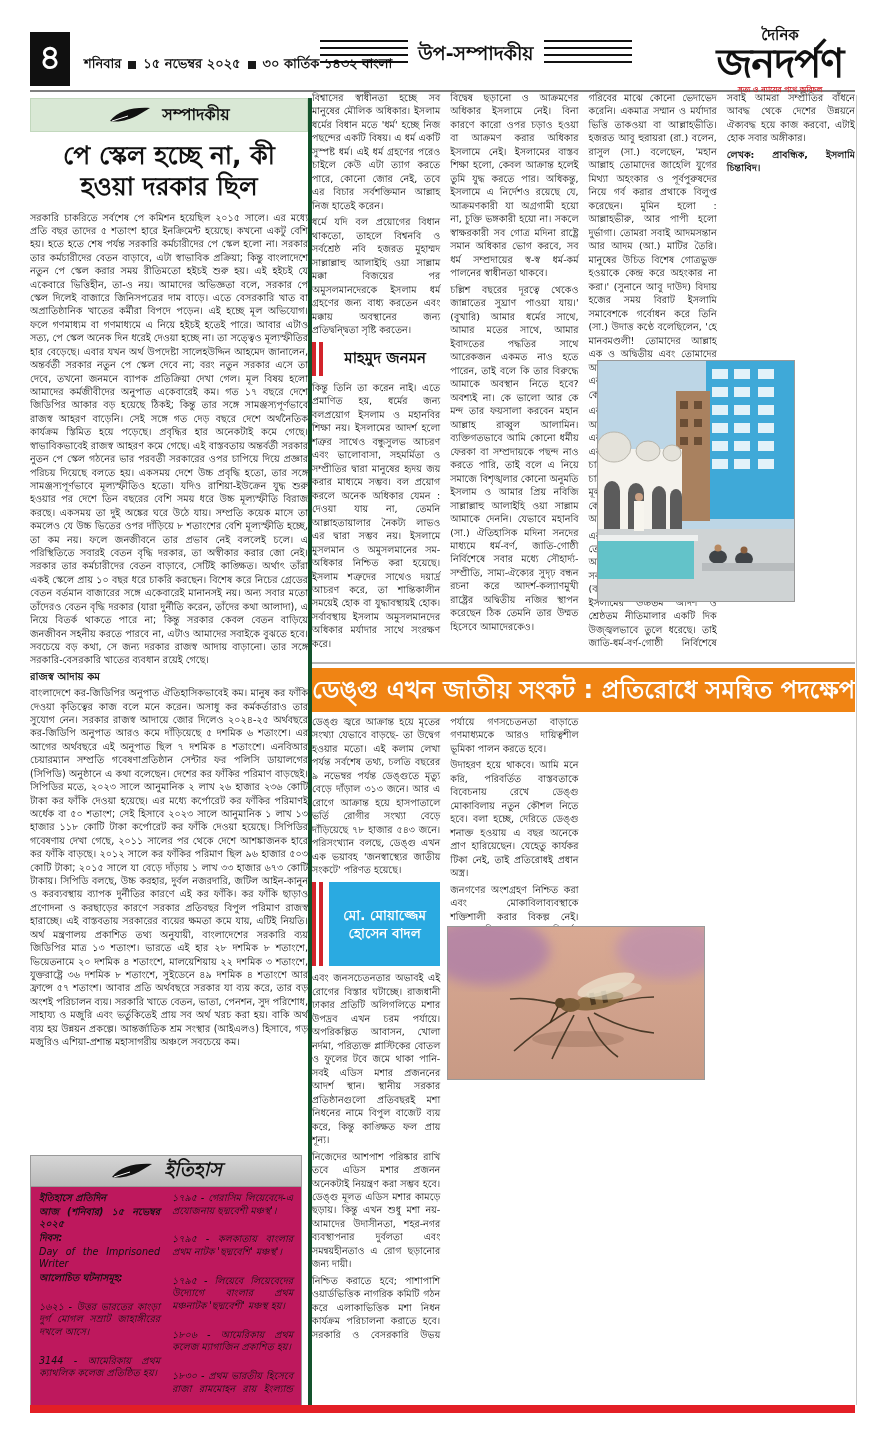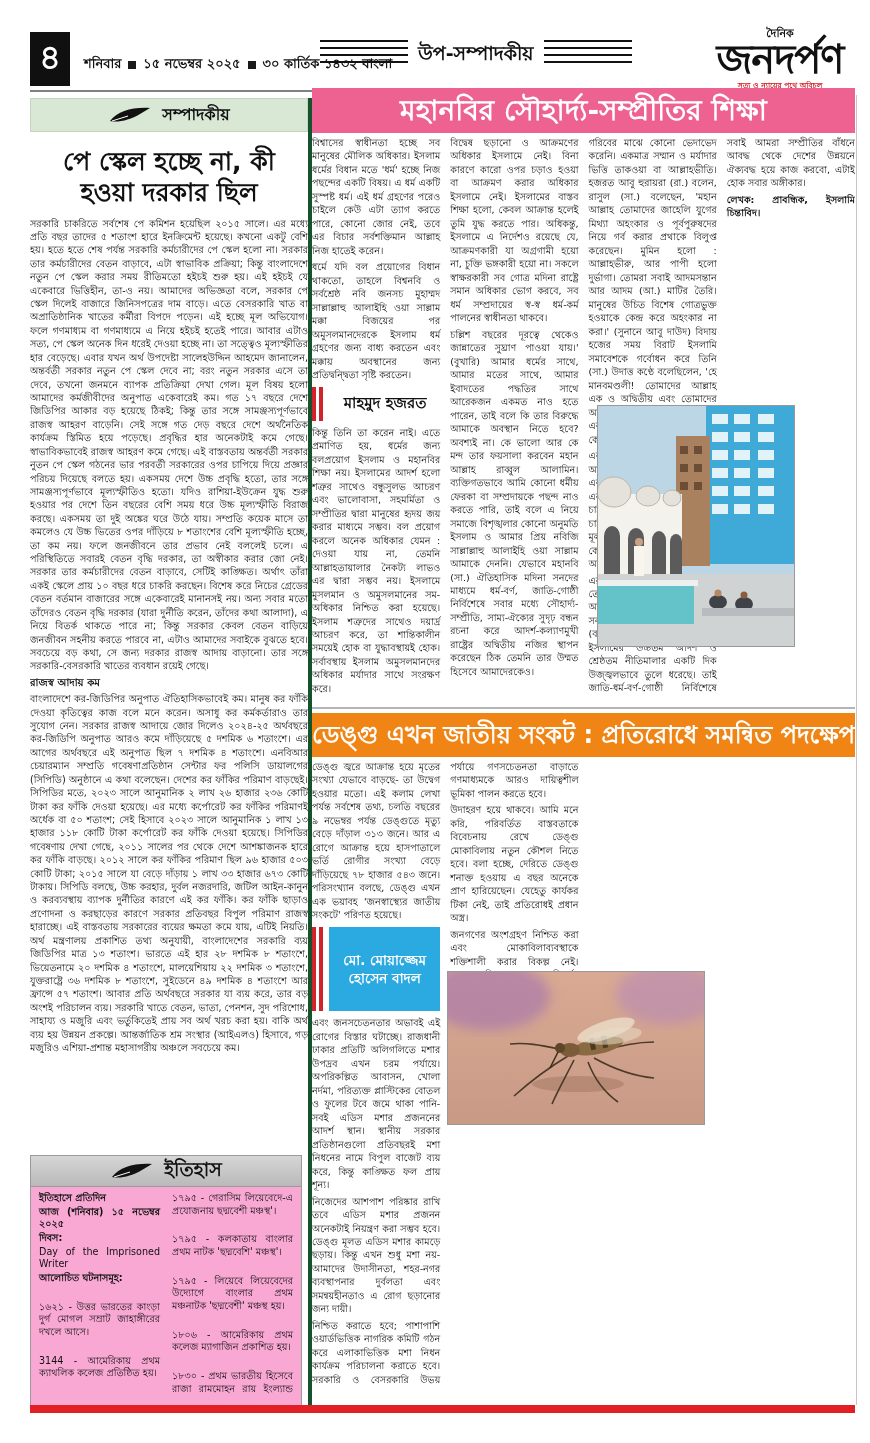--- a/index.html
+++ b/index.html
@@ -9,35 +9,35 @@
   
   .masthead{position:absolute;left:30px;top:30px;width:825px;height:60px;border-bottom:2px solid #808080;}
   .pageno{position:absolute;left:0;top:2px;width:40px;height:54px;background:#101010;color:#fff;
           font-size:34px;font-weight:bold;display:flex;align-items:center;justify-content:center;}
   .dateline{position:absolute;left:54px;top:24px;font-size:13px;font-weight:bold;white-space:nowrap;}
   .sq{display:inline-block;width:8px;height:8px;background:#1a1a1a;margin:0 7px 0 7px;vertical-align:middle;}
   .section-block{position:absolute;left:290px;top:10px;display:flex;align-items:center;}
   .rule-stack{width:88px;height:26px;background:repeating-linear-gradient(to bottom,#111 0 2px,transparent 2px 7px);}
   .section-title{font-size:19px;font-weight:800;margin:0 10px;line-height:1;}
   .logo{position:absolute;right:0;top:-2px;width:150px;text-align:center;}
-  .logo-small{font-size:11px;font-weight:bold;line-height:1;}
+  .logo-small{font-size:15px;font-weight:bold;line-height:1;}
   .logo-main{font-size:40px;font-weight:900;line-height:1.05;letter-spacing:-1px;font-family:Liberation Serif, serif;}
   .logo-tag{font-size:7.5px;color:#d2232a;font-weight:bold;line-height:1.2;}
 
   
   .left-col{position:absolute;left:30px;top:98px;width:278px;height:1310px;border-right:4px solid #14532d;}
   .kicker{height:32px;background:#d9e8d5;border:1px solid #c2d8bd;display:flex;align-items:center;justify-content:center;gap:10px;}
   .kicker-label{font-size:16px;font-weight:bold;}
-  .ed-title{font-size:25px;font-weight:800;text-align:center;line-height:1.25;margin:14px 2px 8px 2px;}
+  .ed-title{font-size:25px;font-weight:800;text-align:center;line-height:1.25;margin:8px 2px 8px 2px;}
   .ed-body{font-size:9.6px;line-height:1.4;text-align:justify;height:836px;overflow:hidden;}
   .ed-body p{margin:0 0 3px 0;}
   .subhead{font-weight:bold;font-size:10.2px;margin:2px 0;}
 
   
-  .history{position:absolute;left:0;top:1057px;width:272px;height:253px;background:#f9a8d4;border:1px solid #9a9a9a;box-sizing:border-box;}
+  .history{position:absolute;left:0;top:1057px;width:272px;height:253px;background:#be185d;border:1px solid #9a9a9a;box-sizing:border-box;font-style:italic;}
   .hist-header{height:30px;background:linear-gradient(#d6d6d6,#b9b9b9);display:flex;align-items:center;justify-content:center;gap:10px;border-bottom:1px solid #9a9a9a;}
   .hist-title{font-size:19px;font-weight:800;}
   .hist-body{padding:5px 8px;height:208px;overflow:hidden;column-count:2;column-gap:12px;column-fill:auto;
              font-size:9.6px;line-height:1.32;text-align:justify;}
   .hist-body .meta{margin:0 0 1px 0;}
   .hist-body .meta.b{font-weight:bold;}
   .hist-body .ev{margin:16px 0 2px 0;}
 
   
   .right-col{position:absolute;left:312px;top:88px;width:543px;}
@@ -129,27 +129,26 @@
         <div class="ev">১৮৩০ - প্রথম ভারতীয় হিসেবে রাজা রামমোহন রায় ইংল্যান্ড যাত্রা করেন।</div>
         <div class="ev">১৮৩৭ - আইজাক পিটম্যানের শর্টহ্যান্ড পদ্ধতি প্রথম প্রকাশিত হয়।</div>
         <div class="ev">১৮৫৯ - প্রথম আধুনিক অলিম্পিক খেলা হয় গ্রিসের এথেন্সে।</div>
 
       </div>
     </section>
   </aside>
 
   <main class="right-col">
 
-    <div class="banner banner1">মহানবির সৌহার্দ্য-সম্প্রীতির শিক্ষা</div>
     <div class="art-body art1-body">
       <p>বিশ্বাসের স্বাধীনতা হচ্ছে সব মানুষের মৌলিক অধিকার। ইসলাম ধর্মের বিধান মতে 'ধর্ম' হচ্ছে নিজ পছন্দের একটি বিষয়। এ ধর্ম একটি সুস্পষ্ট ধর্ম। এই ধর্ম গ্রহণের পরেও চাইলে কেউ এটা ত্যাগ করতে পারে, কোনো জোর নেই, তবে এর বিচার সর্বশক্তিমান আল্লাহ নিজ হাতেই করেন।</p>
-      <p>ধর্মে যদি বল প্রয়োগের বিধান থাকতো, তাহলে বিশ্বনবি ও সর্বশ্রেষ্ঠ নবি জনসচ মুহাম্মদ সাল্লাল্লাহু আলাইহি ওয়া সাল্লাম মক্কা বিজয়ের পর অমুসলমানদেরকে ইসলাম ধর্ম গ্রহণের জন্য বাধ্য করতেন এবং মক্কায় অবস্থানের জন্য প্রতিদ্বন্দ্বিতা সৃষ্টি করতেন।</p>
+      <p>ধর্মে যদি বল প্রয়োগের বিধান থাকতো, তাহলে বিশ্বনবি ও সর্বশ্রেষ্ঠ নবি হজরত মুহাম্মদ সাল্লাল্লাহু আলাইহি ওয়া সাল্লাম মক্কা বিজয়ের পর অমুসলমানদেরকে ইসলাম ধর্ম গ্রহণের জন্য বাধ্য করতেন এবং মক্কায় অবস্থানের জন্য প্রতিদ্বন্দ্বিতা সৃষ্টি করতেন।</p>
       <div class="author1">
         <span class="redbars"></span>
-        <span class="name">মাহমুদ হজরত</span>
+        <span class="name">মাহমুদ জনমন</span>
       </div>
       <p>কিন্তু তিনি তা করেন নাই। এতে প্রমাণিত হয়, ধর্মের জন্য বলপ্রয়োগ ইসলাম ও মহানবির শিক্ষা নয়। ইসলামের আদর্শ হলো শত্রুর সাথেও বন্ধুসুলভ আচরণ এবং ভালোবাসা, সহমর্মিতা ও সম্প্রীতির দ্বারা মানুষের হৃদয় জয় করার মাধ্যমে সম্ভব। বল প্রয়োগ করলে অনেক অধিকার যেমন : দেওয়া যায় না, তেমনি আল্লাহতায়ালার নৈকট্য লাভও এর দ্বারা সম্ভব নয়। ইসলামে মুসলমান ও অমুসলমানের সম-অধিকার নিশ্চিত করা হয়েছে। ইসলাম শত্রুদের সাথেও দয়ার্দ্র আচরণ করে, তা শান্তিকালীন সময়েই হোক বা যুদ্ধাবস্থায়ই হোক। সর্বাবস্থায় ইসলাম অমুসলমানদের অধিকার মর্যাদার সাথে সংরক্ষণ করে।</p>
       <p>বিদ্বেষ ছড়ানো ও আক্রমণের অধিকার ইসলামে নেই। বিনা কারণে কারো ওপর চড়াও হওয়া বা আক্রমণ করার অধিকার ইসলামে নেই। ইসলামের বাস্তব শিক্ষা হলো, কেবল আক্রান্ত হলেই তুমি যুদ্ধ করতে পার। অধিকন্তু, ইসলামে এ নির্দেশও রয়েছে যে, আক্রমণকারী যা অগ্রগামী হয়ো না, চুক্তি ভঙ্গকারী হয়ো না। সকলে স্বাক্ষরকারী সব গোত্র মদিনা রাষ্ট্রে সমান অধিকার ভোগ করবে, সব ধর্ম সম্প্রদায়ের স্ব-স্ব ধর্ম-কর্ম পালনের স্বাধীনতা থাকবে।</p>
       <p>চল্লিশ বছরের দূরত্বে থেকেও জান্নাতের সুঘ্রাণ পাওয়া যায়।' (বুখারি) আমার ধর্মের সাথে, আমার মতের সাথে, আমার ইবাদতের পদ্ধতির সাথে আরেকজন একমত নাও হতে পারেন, তাই বলে কি তার বিরুদ্ধে আমাকে অবস্থান নিতে হবে? অবশ্যই না। কে ভালো আর কে মন্দ তার ফয়সালা করবেন মহান আল্লাহ রাব্বুল আলামিন। ব্যক্তিগতভাবে আমি কোনো ধর্মীয় ফেরকা বা সম্প্রদায়কে পছন্দ নাও করতে পারি, তাই বলে এ নিয়ে সমাজে বিশৃঙ্খলার কোনো অনুমতি ইসলাম ও আমার প্রিয় নবিজি সাল্লাল্লাহু আলাইহি ওয়া সাল্লাম আমাকে দেননি। যেভাবে মহানবি (সা.) ঐতিহাসিক মদিনা সনদের মাধ্যমে ধর্ম-বর্ণ, জাতি-গোষ্ঠী নির্বিশেষে সবার মধ্যে সৌহার্দ্য-সম্প্রীতি, সাম্য-ঐক্যের সুদৃঢ় বন্ধন রচনা করে আদর্শ-কল্যাণমুখী রাষ্ট্রের অদ্বিতীয় নজির স্থাপন করেছেন ঠিক তেমনি তার উম্মত হিসেবে আমাদেরকেও।</p>
       <p>গরিবের মাঝে কোনো ভেদাভেদ করেনি। একমাত্র সম্মান ও মর্যাদার ভিত্তি তাকওয়া বা আল্লাহভীতি। হজরত আবু হুরায়রা (রা.) বলেন, রাসুল (সা.) বলেছেন, 'মহান আল্লাহ তোমাদের জাহেলি যুগের মিথ্যা অহংকার ও পূর্বপুরুষদের নিয়ে গর্ব করার প্রথাকে বিলুপ্ত করেছেন। মুমিন হলো : আল্লাহভীরু, আর পাপী হলো দুর্ভাগা। তোমরা সবাই আদমসন্তান আর আদম (আ.) মাটির তৈরি। মানুষের উচিত বিশেষ গোত্রভুক্ত হওয়াকে কেন্দ্র করে অহংকার না করা।' (সুনানে আবু দাউদ) বিদায় হজের সময় বিরাট ইসলামি সমাবেশকে গর্বোধন করে তিনি (সা.) উদাত্ত কণ্ঠে বলেছিলেন, 'হে মানবমণ্ডলী! তোমাদের আল্লাহ এক ও অদ্বিতীয় এবং তোমাদের আদি পিতাও এক। একজন আরব একজন অনারব থেকে কোনোমতেই শ্রেষ্ঠ নয়।</p>
       <p>একজন আরবের ওপরে একজন অনারবেরও কোনো শ্রেষ্ঠত্ব নেই। একজন সাদা চামড়ার মানুষ একজন কালো চামড়ার মানুষের চাইতে শ্রেষ্ঠ নয়, কালোও সাদার চাইতে শ্রেষ্ঠ নয়। শ্রেষ্ঠত্বের মূল্যায়ন করতে বিচার্য বিষয় হবে, কে আল্লাহ ও বান্দার হক কতদূর আদায় করলো।</p>
       <p>এর দ্বারা আল্লাহর দৃষ্টিতে তোমাদের মধ্যে সর্বোচ্চ সম্মানের অধিকারী সেই ব্যক্তি, যিনি সর্বাপেক্ষা বেশি ধর্মপরায়ণ।' (বায়হাকি) এই মহান শব্দগুলো ইসলামের উচ্চতম আদর্শ ও শ্রেষ্ঠতম নীতিমালার একটি দিক উজ্জ্বলভাবে তুলে ধরেছে। তাই জাতি-ধর্ম-বর্ণ-গোষ্ঠী নির্বিশেষে সবাই আমরা সম্প্রীতির বাঁধনে আবদ্ধ থেকে দেশের উন্নয়নে ঐক্যবদ্ধ হয়ে কাজ করবো, এটাই হোক সবার অঙ্গীকার।</p>
       <p class="credit">লেখক: প্রাবন্ধিক, ইসলামি চিন্তাবিদ।</p>
 
       <svg class="photo photo-mosque" viewBox="0 0 196 240" preserveAspectRatio="none">

